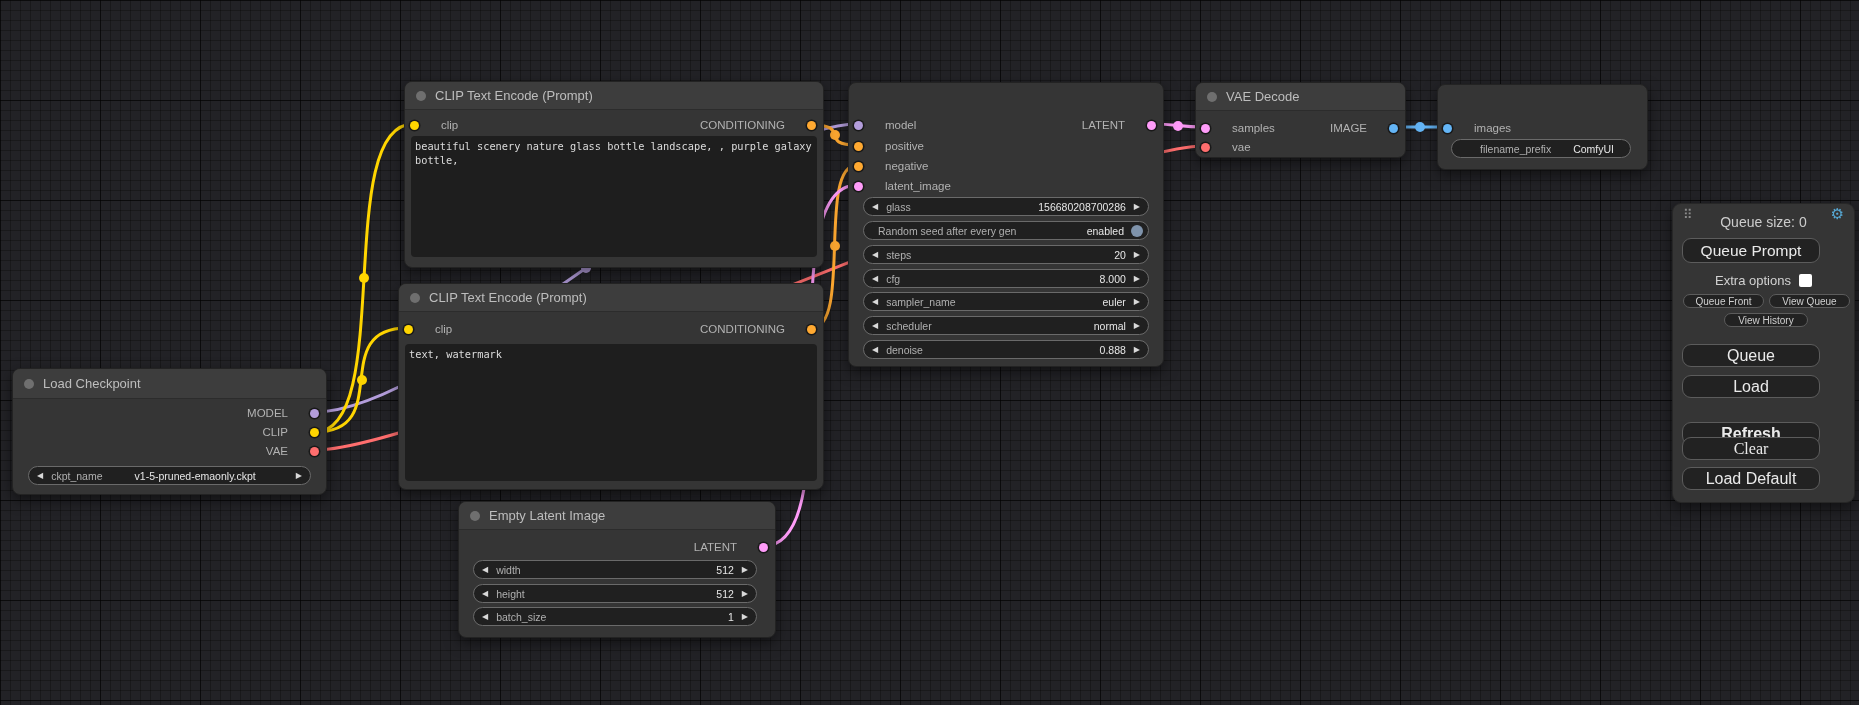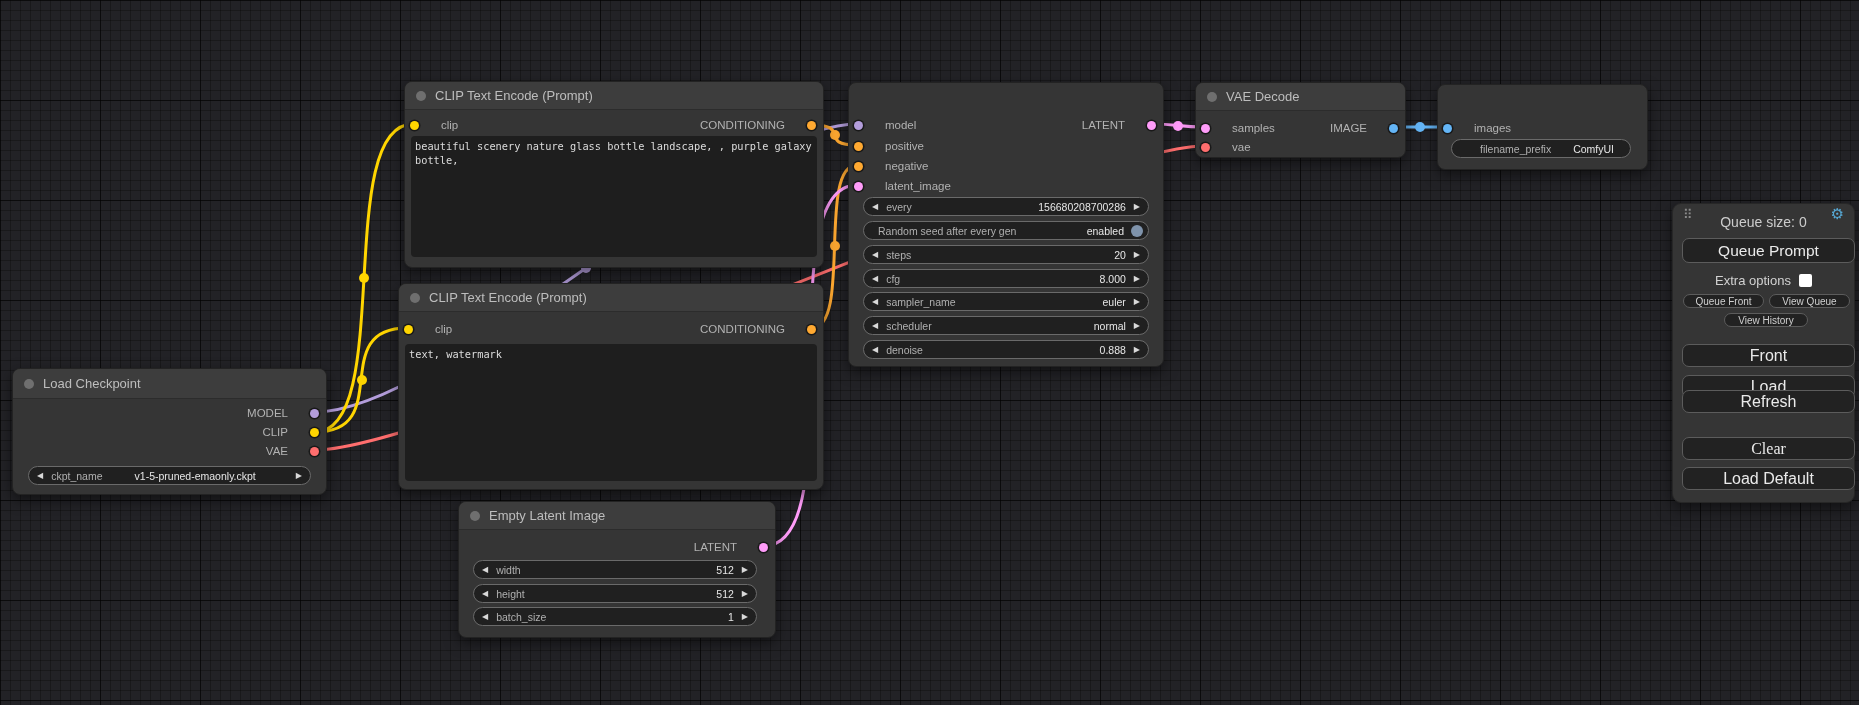--- a/index.html
+++ b/index.html
@@ -53,21 +53,21 @@
     position:absolute;z-index:3;background:#353535;border:1px solid #272727;
     border-radius:9px;box-shadow:0 6px 16px rgba(0,0,0,.5);box-sizing:border-box;
   }
   .qheader{position:absolute;top:8px;left:0;right:0;height:20px;display:flex;align-items:center;justify-content:center;font-size:14px;color:#cccccc;gap:4px;}
   .drag-handle{position:absolute;left:10px;top:3px;font-size:13px;color:#8a8a8a;letter-spacing:-1px;}
   .gear{position:absolute;right:10px;top:1px;font-size:15px;}
   .qbtn{
     position:absolute;background:#222222;border:1px solid #5c5c5c;border-radius:7px;
     color:#eaeaea;display:flex;align-items:center;justify-content:center;box-sizing:border-box;
   }
-  .qbig{left:9px;width:173px;height:23px;font-size:16px;}
+  .qbig{left:9px;width:138px;height:23px;font-size:16px;border-radius:9px;}
   .qpill{height:14px;font-size:10px;border-radius:8px;color:#d0d0d0;}
   .extra-row{position:absolute;left:0;right:0;height:16px;display:flex;align-items:center;justify-content:center;gap:8px;font-size:13px;color:#d2d2d2;}
   .checkbox{width:13px;height:13px;background:#ffffff;border-radius:2px;}
 </style>
 </head>
 <body>
 
 <svg id="wires" width="1859" height="705">
   <g fill="none" stroke-width="3" stroke-linecap="round">
     <path d="M315,412 C445,412 727,124 857,124" stroke="#B39DDB"></path>
@@ -165,21 +165,21 @@
   <div class="slot in" style="top:95px">
     <span class="slot-dot" style="background: rgb(255, 156, 249);"></span>
     <span>latent_image</span>
   </div>
   <div class="slot out" style="top:34px">
     <span>LATENT</span>
     <span class="slot-dot" style="background: rgb(255, 156, 249);"></span>
   </div>
   <div class="widget" style="top:114px;left:14px;right:14px;">
     <span class="warrow">◀</span>
-    <span class="wlabel">every</span>
+    <span class="wlabel">glass</span>
     <span class="wvalue">156680208700286</span>
     <span class="warrow">▶</span>
   </div>
   <div class="widget nopad" style="top:138px;left:14px;right:14px;">
     <span class="wlabel">Random seed after every gen</span>
     <span class="wvalue">enabled</span>
     <span class="toggle-dot" style="background: rgb(127, 147, 171);"></span>
   </div>
   <div class="widget" style="top:162px;left:14px;right:14px;">
     <span class="warrow">◀</span>
@@ -284,18 +284,18 @@
 
   <div class="extra-row" style="top:68px;">
     <span>Extra options</span>
     <span class="checkbox"></span>
   </div>
 
   <div class="qbtn qpill" style="top:90px;left:10px;width:81px;">Queue Front</div>
   <div class="qbtn qpill" style="top:90px;left:96px;width:81px;">View Queue</div>
   <div class="qbtn qpill" style="top:109px;left:51px;width:84px;">View History</div>
 
-  <div class="qbtn qbig" style="top:140px;">Front</div>
+  <div class="qbtn qbig" style="top:140px;">Queue</div>
   <div class="qbtn qbig" style="top:171px;">Load</div>
-  <div class="qbtn qbig" style="top:186px;">Refresh</div>
+  <div class="qbtn qbig" style="top:218px;font-weight:bold;">Refresh</div>
   <div class="qbtn qbig" style="top:233px;font-family:Liberation Serif, serif;">Clear</div>
   <div class="qbtn qbig" style="top:263px;">Load Default</div>
 </div>
 
 </body></html>

